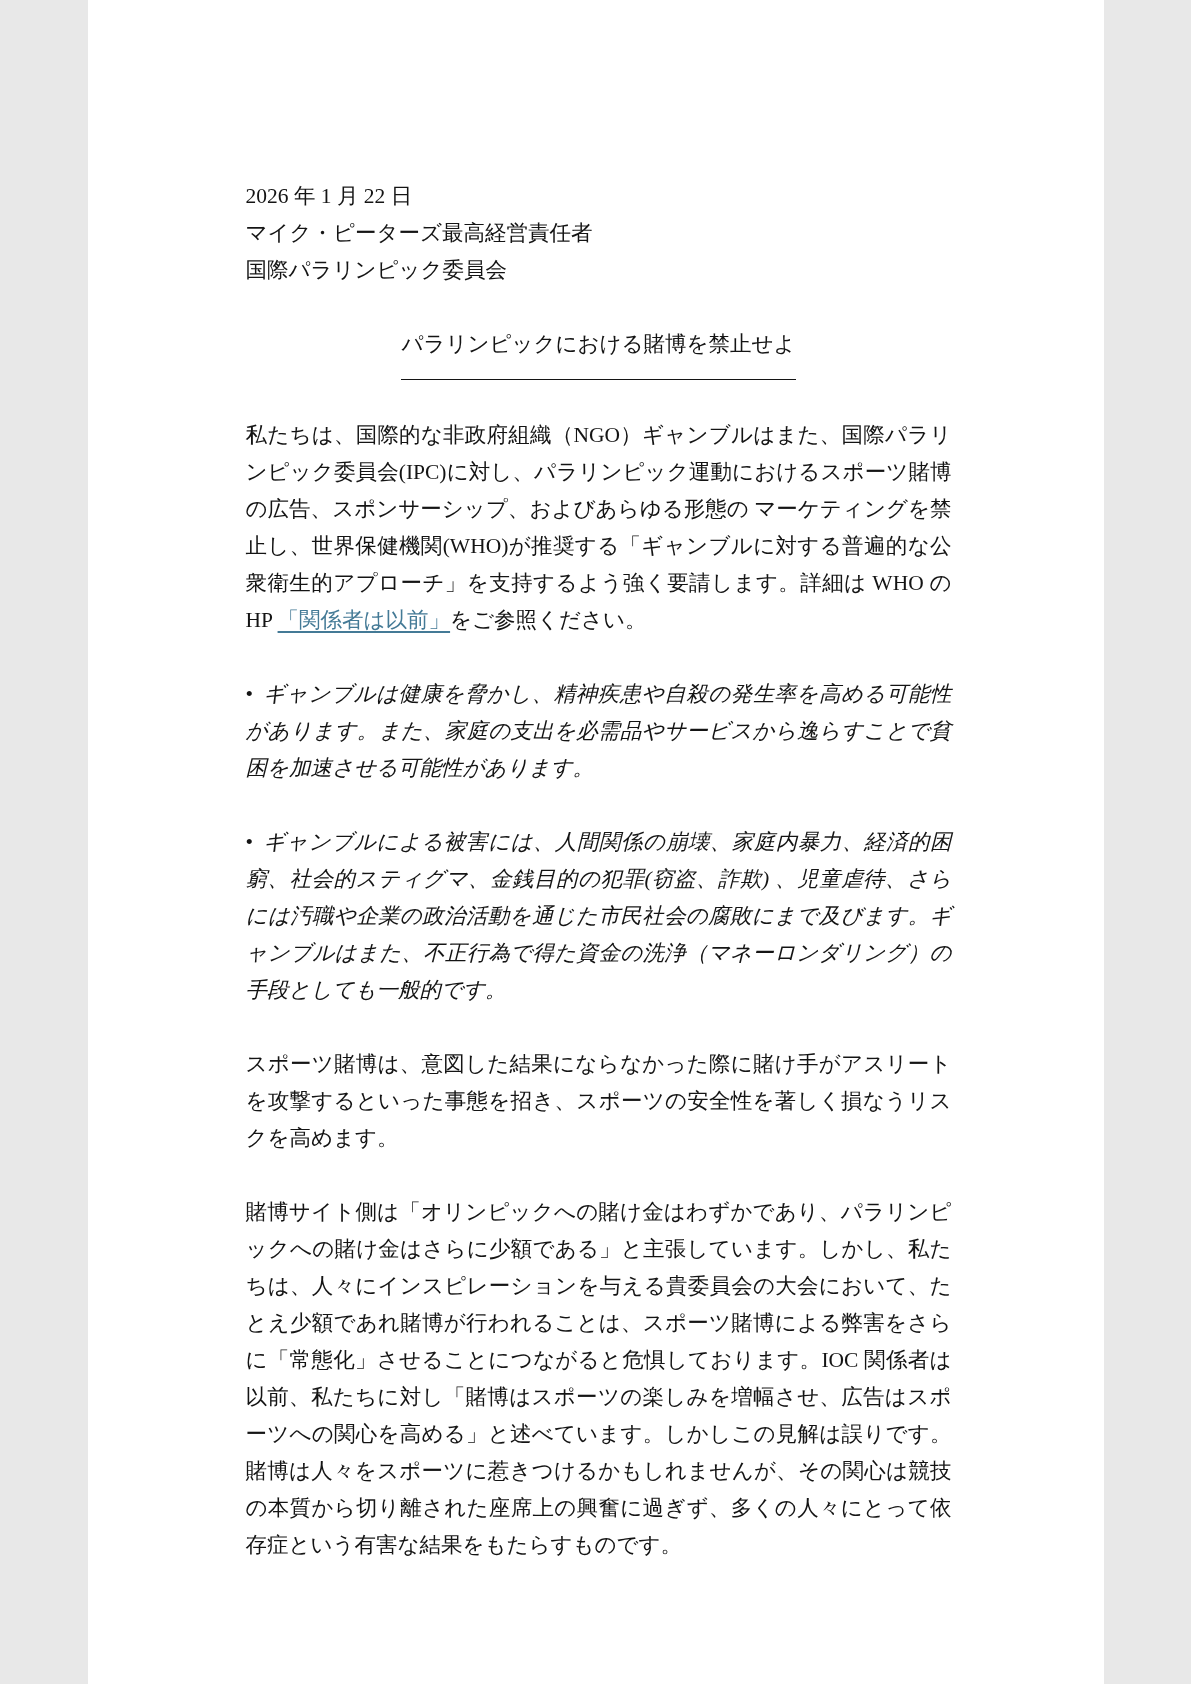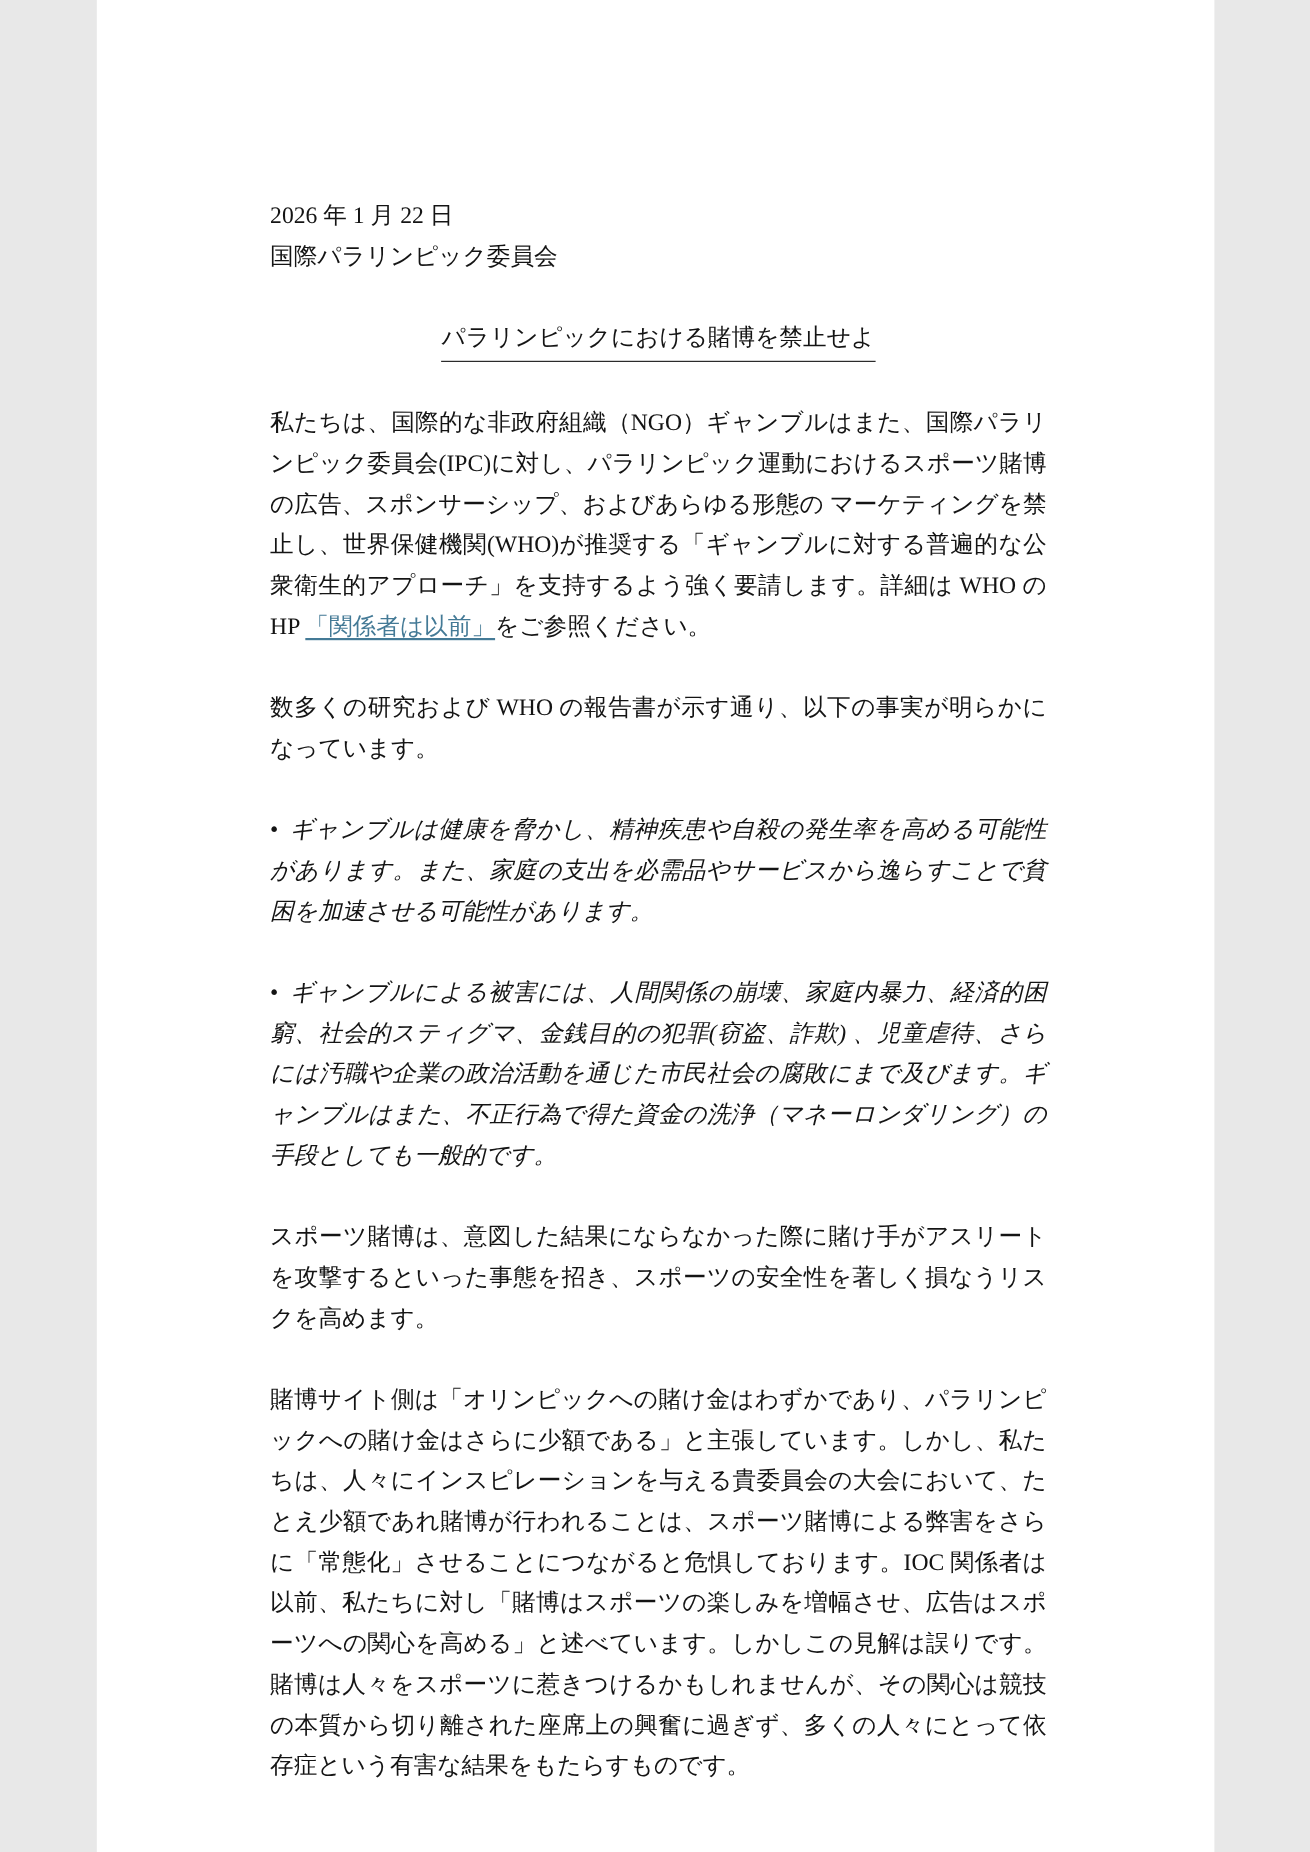--- a/index.html
+++ b/index.html
@@ -31,21 +31,21 @@
   .header-line {
     display: block;
   }
   .title-block {
     text-align: center;
     margin: 0 0 37px 0;
   }
   .title-text {
     display: inline-block;
     border-bottom: 1.5px solid #141414;
-    padding-bottom: 2px;
+    padding-bottom: 16px;
   }
   .bullet-para {
     font-style: italic;
   }
   .bullet-marker {
     font-style: normal;
     margin-right: 10px;
   }
   a.doc-link, .doc-link {
     color: #447a96;
@@ -55,31 +55,31 @@
     cursor: pointer;
   }
 </style>
 </head>
 <body>
 
 <div class="page">
 
   <div class="header-block">
     <span class="header-line">2026 年 1 月 22 日</span>
+    <span class="header-line">マイク・ピーターズ最高経営責任者</span>
     <span class="header-line">国際パラリンピック委員会</span>
   </div>
 
   <div class="title-block">
     <span class="title-text">パラリンピックにおける賭博を禁止せよ</span>
   </div>
 
 
   <div class="block"><span>私たちは、国際的な非政府組織（NGO）ギャンブルはまた、国際パラリンピック委員会(IPC)に対し、パラリンピック運動におけるスポーツ賭博の広告、スポンサーシップ、およびあらゆる形態の マーケティングを禁止し、世界保健機関(WHO)が推奨する「ギャンブルに対する普遍的な公衆衛生的アプローチ」を支持するよう強く要請します。詳細は WHO の HP </span><a class="doc-link">「関係者は以前」</a><span>をご参照ください。</span></div>
 
-  <div class="block">数多くの研究および WHO の報告書が示す通り、以下の事実が明らかになっています。</div>
 
   <div class="block bullet-para"><span class="bullet-marker">•</span><span>ギャンブルは健康を脅かし、精神疾患や自殺の発生率を高める可能性があります。また、家庭の支出を必需品やサービスから逸らすことで貧困を加速させる可能性があります。</span></div>
 
   <div class="block bullet-para"><span class="bullet-marker">•</span><span>ギャンブルによる被害には、人間関係の崩壊、家庭内暴力、経済的困窮、社会的スティグマ、金銭目的の犯罪(窃盗、詐欺) 、児童虐待、さらには汚職や企業の政治活動を通じた市民社会の腐敗にまで及びます。ギャンブルはまた、不正行為で得た資金の洗浄（マネーロンダリング）の手段としても一般的です。</span></div>
 
   <div class="block">スポーツ賭博は、意図した結果にならなかった際に賭け手がアスリートを攻撃するといった事態を招き、スポーツの安全性を著しく損なうリスクを高めます。</div>
 
   <div class="block">賭博サイト側は「オリンピックへの賭け金はわずかであり、パラリンピックへの賭け金はさらに少額である」と主張しています。しかし、私たちは、人々にインスピレーションを与える貴委員会の大会において、たとえ少額であれ賭博が行われることは、スポーツ賭博による弊害をさらに「常態化」させることにつながると危惧しております。IOC 関係者は以前、私たちに対し「賭博はスポーツの楽しみを増幅させ、広告はスポーツへの関心を高める」と述べています。しかしこの見解は誤りです。賭博は人々をスポーツに惹きつけるかもしれませんが、その関心は競技の本質から切り離された座席上の興奮に過ぎず、多くの人々にとって依存症という有害な結果をもたらすものです。</div>
 
 </div>

